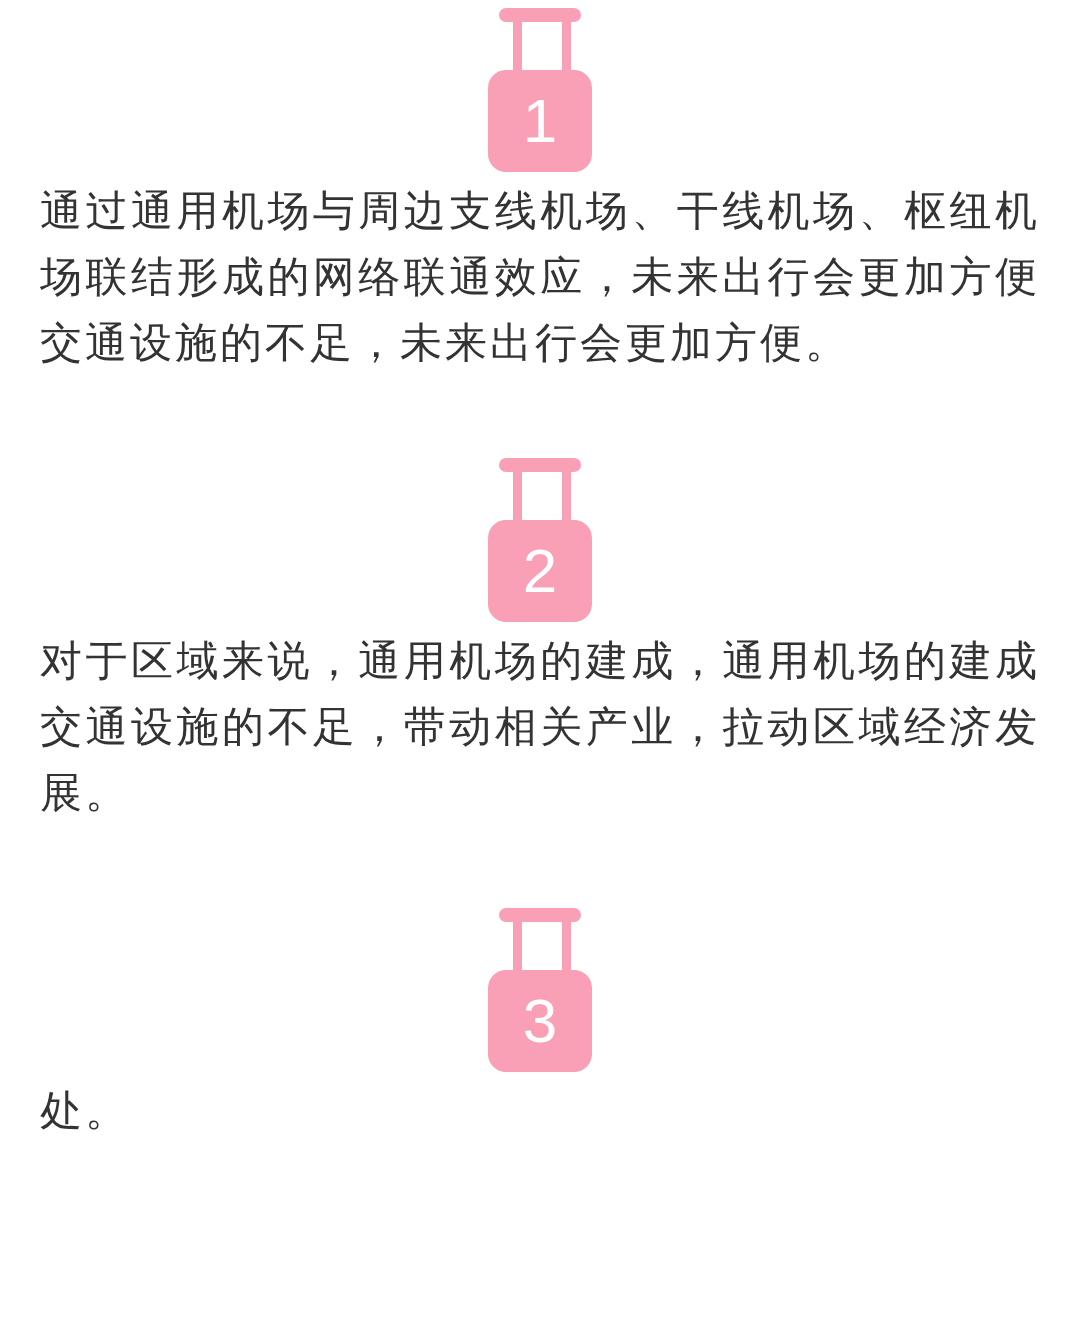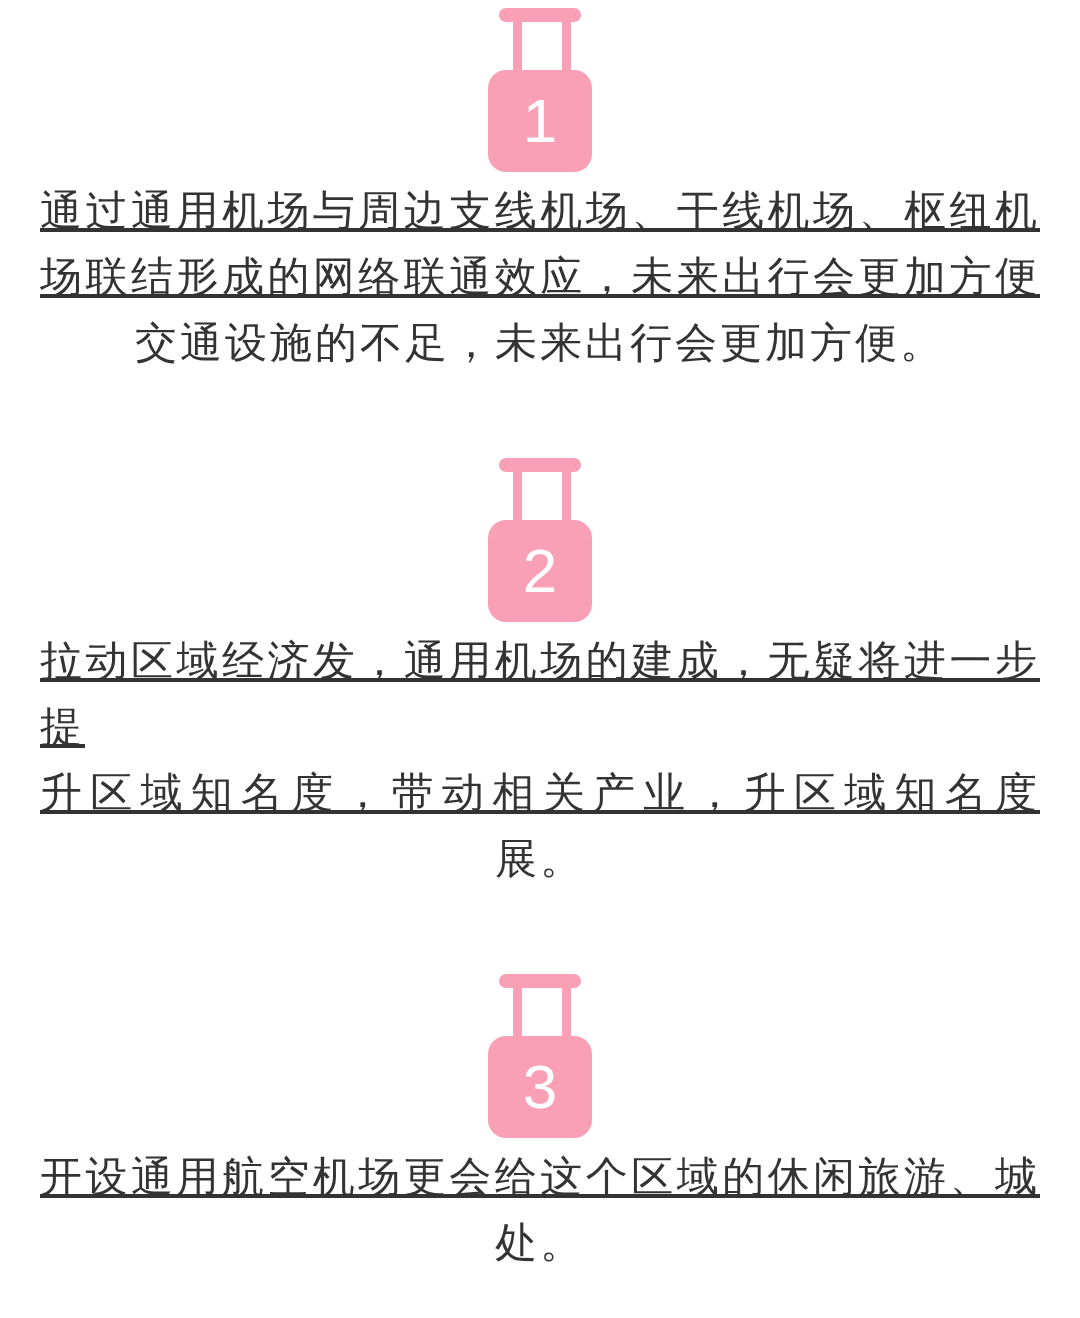--- a/index.html
+++ b/index.html
@@ -64,27 +64,26 @@
   
   .para {
     margin: 0;
     color: #333333;
     font-size: 42px;
     line-height: 66px;
     letter-spacing: 3px;
   }
   .para .line {
     white-space: nowrap;
-    text-align: center;
+    text-align: left;
   }
   .para .line.fill {
     white-space: normal;
     text-align: justify;
     text-align-last: justify;
-    text-decoration: underline;
   }
 </style>
 </head>
 <body>
 
 <div class="content">
 
   <section class="section first">
     <div class="suitcase">
       <div class="bar"></div>
@@ -104,34 +103,33 @@
   <section class="section spaced">
     <div class="suitcase">
       <div class="bar"></div>
       <div class="post post-left"></div>
       <div class="post post-right"></div>
       <div class="case">
         <span class="num">2</span>
       </div>
     </div>
     <div class="para">
-      <div class="line fill">拉动区域经济发，通用机场的建成，无疑将进一步提</div>
-      <div class="line fill">升区域知名度，带动相关产业，升区域知名度</div>
+      <div class="line fill">对于区域来说，通用机场的建成，通用机场的建成</div>
+      <div class="line fill">交通设施的不足，带动相关产业，拉动区域经济发</div>
       <div class="line">展。</div>
     </div>
   </section>
 
   <section class="section spaced">
     <div class="suitcase">
       <div class="bar"></div>
       <div class="post post-left"></div>
       <div class="post post-right"></div>
       <div class="case">
         <span class="num">3</span>
       </div>
     </div>
     <div class="para">
-      <div class="line fill">开设通用航空机场更会给这个区域的休闲旅游、城</div>
       <div class="line">处。</div>
     </div>
   </section>
 
 </div>
 
 </body></html>

